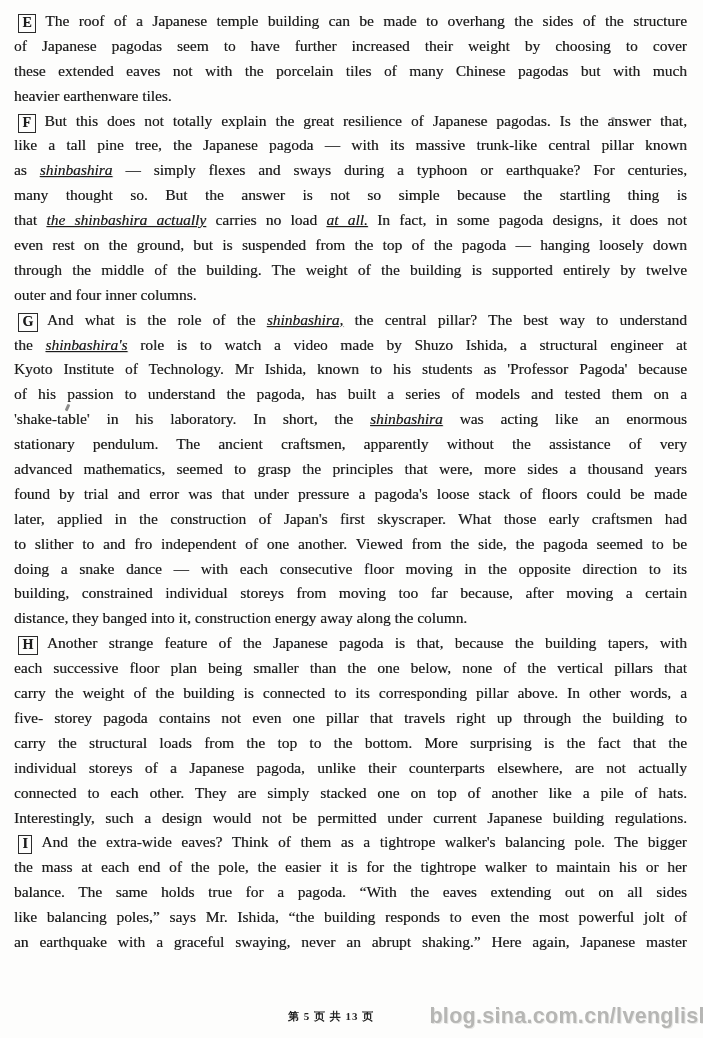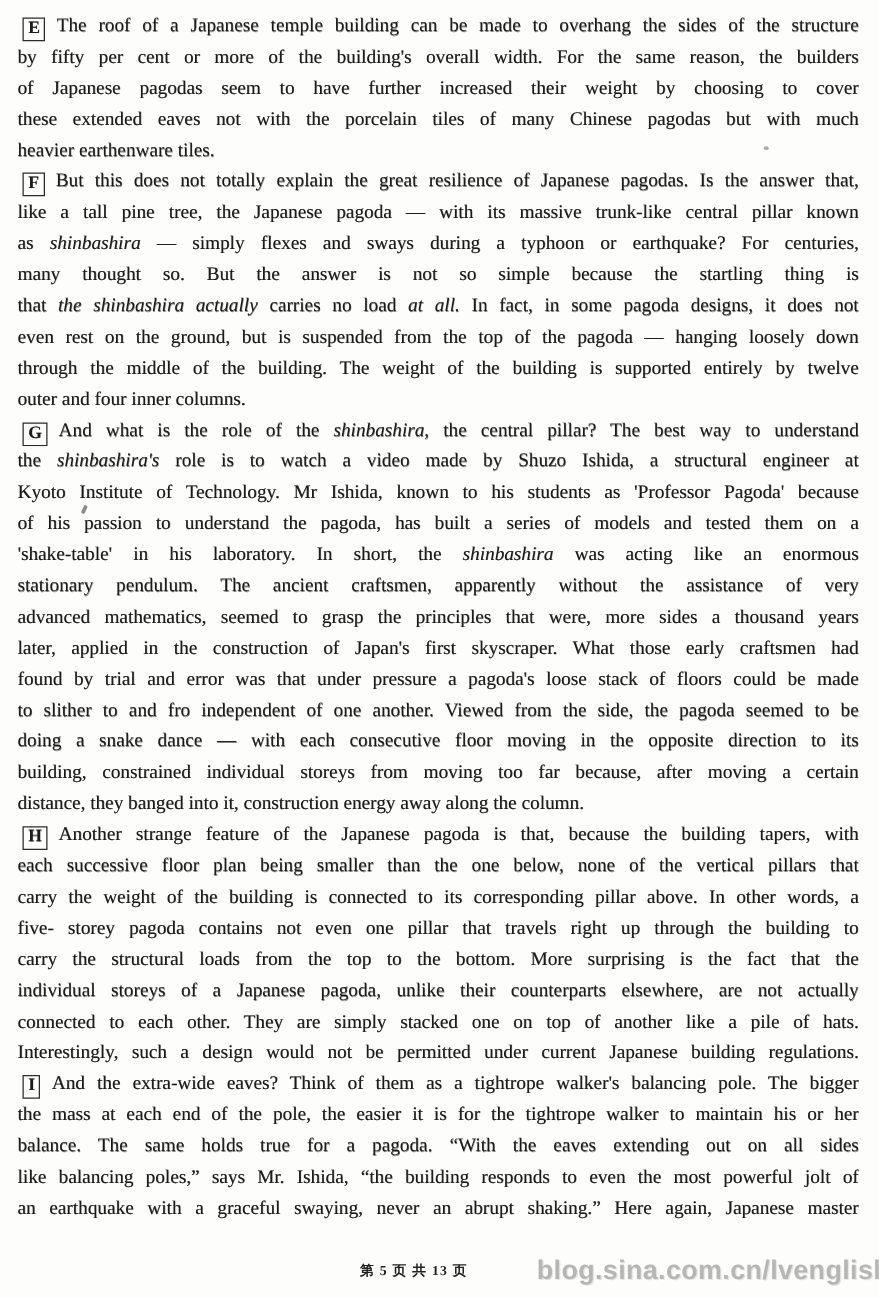--- a/index.html
+++ b/index.html
@@ -28,21 +28,21 @@
   .plabel{
     display:inline-block;
     border:1.6px solid #2b2b2b;
     height:17px;line-height:16px;
     padding:0 3.5px;
     margin-right:9px;margin-left:4px;
     font-size:14px;font-weight:bold;
     vertical-align:-1px;
     text-align:center;text-align-last:center;
   }
-  .it{font-style:italic;}
+  .it{font-style:italic;text-decoration:underline;}
   .footer{
     position:absolute;left:0;top:1003px;width:703px;height:30px;
   }
   .pageinfo{
     position:absolute;left:288px;top:6px;
     font-size:11px;font-weight:bold;color:#222;
     letter-spacing:1px;white-space:nowrap;
     font-family:"Liberation Serif","DejaVu Serif",serif;
   }
   .watermark{
@@ -61,41 +61,40 @@
     position:absolute;left:66px;top:404px;width:2.5px;height:7px;
     background:#5a5a5a;transform:rotate(24deg);border-radius:1px;opacity:0.7;
   }
 </style>
 </head>
 <body>
 
 <div class="page">
   <div class="content" id="content">
       <div class="line j"><span class="plabel">E</span><span>The roof of a Japanese temple building can be made to overhang the sides of the structure</span></div>
-      <div class="line j"><span>by fifty per cent or more of the building's overall width. For the same reason, the builders</span></div>
       <div class="line j"><span>of Japanese pagodas seem to have further increased their weight by choosing to cover</span></div>
       <div class="line j"><span>these extended eaves not with the porcelain tiles of many Chinese pagodas but with much</span></div>
       <div class="line"><span>heavier earthenware tiles.</span></div>
       <div class="line j"><span class="plabel">F</span><span>But this does not totally explain the great resilience of Japanese pagodas. Is the answer that,</span></div>
       <div class="line j"><span>like a tall pine tree, the Japanese pagoda — with its massive trunk-like central pillar known</span></div>
       <div class="line j"><span>as </span><span class="it">shinbashira</span><span> — simply flexes and sways during a typhoon or earthquake? For centuries,</span></div>
       <div class="line j"><span>many thought so. But the answer is not so simple because the startling thing is</span></div>
       <div class="line j"><span>that </span><span class="it">the shinbashira actually</span><span> carries no load </span><span class="it">at all.</span><span> In fact, in some pagoda designs, it does not</span></div>
       <div class="line j"><span>even rest on the ground, but is suspended from the top of the pagoda — hanging loosely down</span></div>
       <div class="line j"><span>through the middle of the building. The weight of the building is supported entirely by twelve</span></div>
       <div class="line"><span>outer and four inner columns.</span></div>
       <div class="line j"><span class="plabel">G</span><span>And what is the role of the </span><span class="it">shinbashira,</span><span> the central pillar? The best way to understand</span></div>
       <div class="line j"><span>the </span><span class="it">shinbashira's</span><span> role is to watch a video made by Shuzo Ishida, a structural engineer at</span></div>
       <div class="line j"><span>Kyoto Institute of Technology. Mr Ishida, known to his students as 'Professor Pagoda' because</span></div>
       <div class="line j"><span>of his passion to understand the pagoda, has built a series of models and tested them on a</span></div>
       <div class="line j"><span>'shake-table' in his laboratory. In short, the </span><span class="it">shinbashira</span><span> was acting like an enormous</span></div>
       <div class="line j"><span>stationary pendulum. The ancient craftsmen, apparently without the assistance of very</span></div>
       <div class="line j"><span>advanced mathematics, seemed to grasp the principles that were, more sides a thousand years</span></div>
+      <div class="line j"><span>found by trial and error was that under pressure a pagoda's loose stack of floors could be made</span></div>
       <div class="line j"><span>later, applied in the construction of Japan's first skyscraper. What those early craftsmen had</span></div>
-      <div class="line j"><span>found by trial and error was that under pressure a pagoda's loose stack of floors could be made</span></div>
       <div class="line j"><span>to slither to and fro independent of one another. Viewed from the side, the pagoda seemed to be</span></div>
       <div class="line j"><span>doing a snake dance — with each consecutive floor moving in the opposite direction to its</span></div>
       <div class="line j"><span>building, constrained individual storeys from moving too far because, after moving a certain</span></div>
       <div class="line"><span>distance, they banged into it, construction energy away along the column.</span></div>
       <div class="line j"><span class="plabel">H</span><span>Another strange feature of the Japanese pagoda is that, because the building tapers, with</span></div>
       <div class="line j"><span>each successive floor plan being smaller than the one below, none of the vertical pillars that</span></div>
       <div class="line j"><span>carry the weight of the building is connected to its corresponding pillar above. In other words, a</span></div>
       <div class="line j"><span>five- storey pagoda contains not even one pillar that travels right up through the building to</span></div>
       <div class="line j"><span>carry the structural loads from the top to the bottom. More surprising is the fact that the</span></div>
       <div class="line j"><span>individual storeys of a Japanese pagoda, unlike their counterparts elsewhere, are not actually</span></div>

